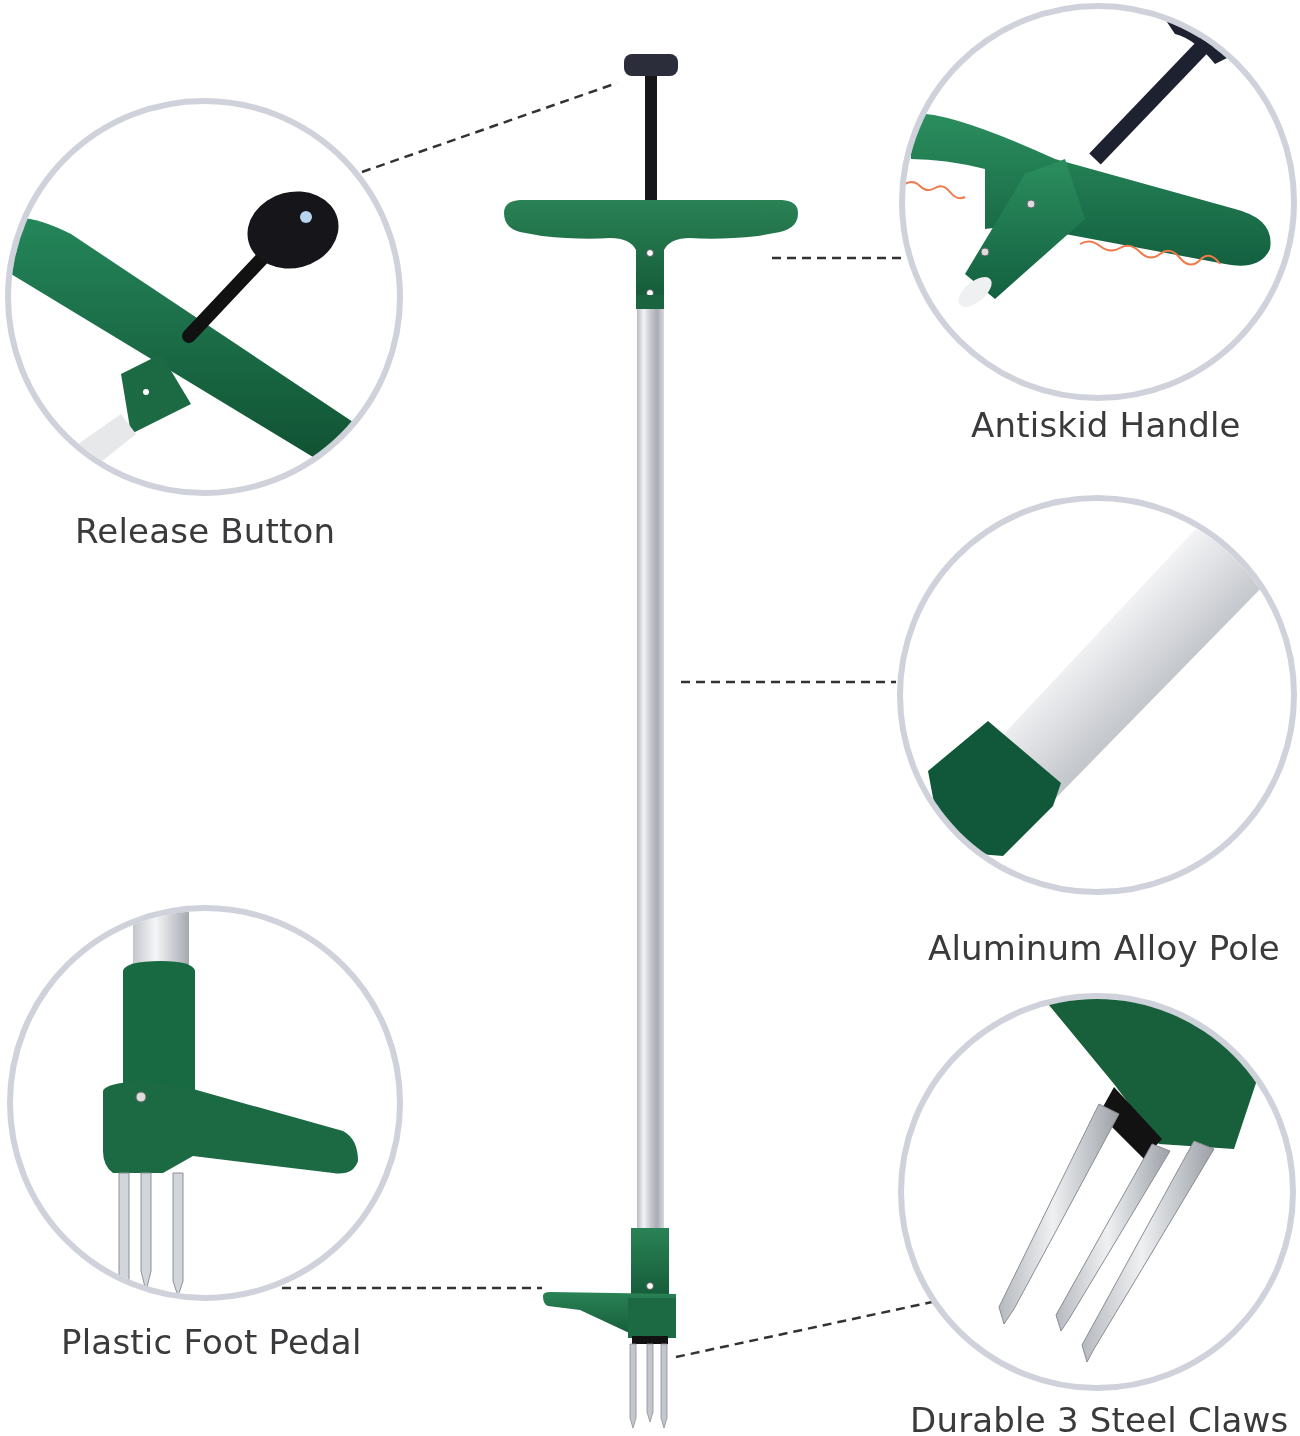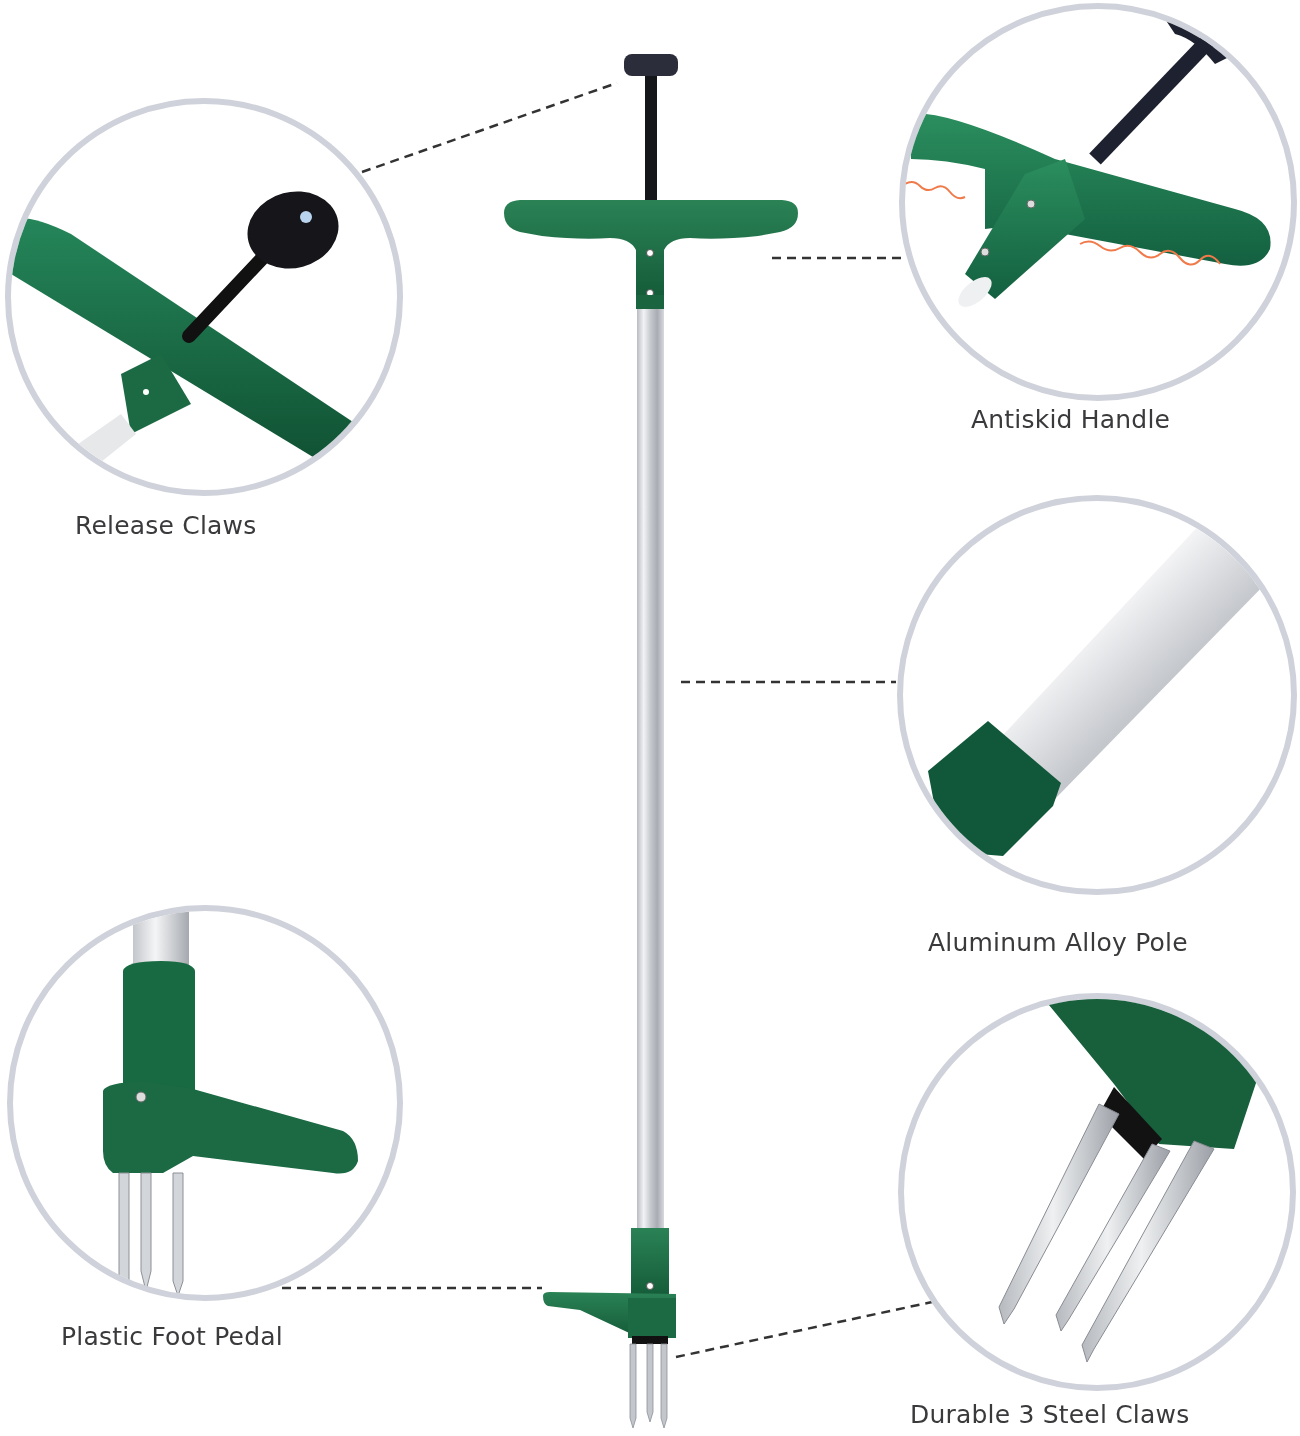--- a/index.html
+++ b/index.html
@@ -1,19 +1,19 @@
 <!DOCTYPE html>
 <html><head>
 <meta charset="utf-8">
 <style>
   html, body { margin:0; padding:0; background:#ffffff; }
   body { width:1300px; height:1436px; position:relative; overflow:hidden; font-family:"DejaVu Sans","Liberation Sans",sans-serif; }
   .abs { position:absolute; }
   .circle { position:absolute; border-radius:50%; border:6px solid #cfd2da; box-sizing:border-box; overflow:hidden; background:#fff; }
-  .label { position:absolute; font-size:25px; color:#3a3a3c; letter-spacing:0.2px; white-space:nowrap; }
+  .label { position:absolute; font-size:34px; color:#3a3a3c; letter-spacing:0.2px; white-space:nowrap; }
   svg { display:block; }
 </style>
 </head>
 <body>
 
 <svg class="abs" style="left:0;top:0;" width="1300" height="1436">
   <g stroke="#333" stroke-width="2.5" stroke-dasharray="9 6" fill="none">
     <line x1="362" y1="172" x2="617" y2="83"></line>
     <line x1="772" y1="258" x2="906" y2="258"></line>
     <line x1="681" y1="682" x2="896" y2="682"></line>
@@ -72,21 +72,21 @@
     <path d="M0 115 Q20 110 60 130 L360 330 L330 370 L0 170 Z" fill="url(#g1)"></path>
     <path d="M110 270 L150 250 L180 300 L120 330 Z" fill="#1b6a44"></path>
     <path d="M60 345 L110 310 L125 330 L75 370 Z" fill="#e7e8ea"></path>
     <circle cx="135" cy="288" r="3" fill="#fff"></circle>
     <circle cx="112" cy="305" r="3" fill="#fff"></circle>
     <line x1="178" y1="232" x2="260" y2="145" stroke="#111" stroke-width="14" stroke-linecap="round"></line>
     <ellipse cx="282" cy="126" rx="46" ry="38" fill="#15151a" transform="rotate(-15 282 126)"></ellipse>
     <circle cx="295" cy="113" r="6" fill="#b9d4ee"></circle>
   </svg>
 </div>
-<div class="label" style="left:75px;top:511px;">Release Claws</div>
+<div class="label" style="left:75px;top:511px;">Release Button</div>
 
 <div class="circle" style="left:899px;top:3px;width:398px;height:398px;">
   <svg width="386" height="386" viewBox="0 0 386 386">
     <defs>
       <linearGradient id="g2" x1="0" x2="0" y1="0" y2="1">
         <stop offset="0" stop-color="#2b8e5e"></stop>
           <stop offset="1" stop-color="#136040"></stop>
       </linearGradient>
     </defs>
     <line x1="190" y1="150" x2="305" y2="30" stroke="#1e2230" stroke-width="16"></line>

